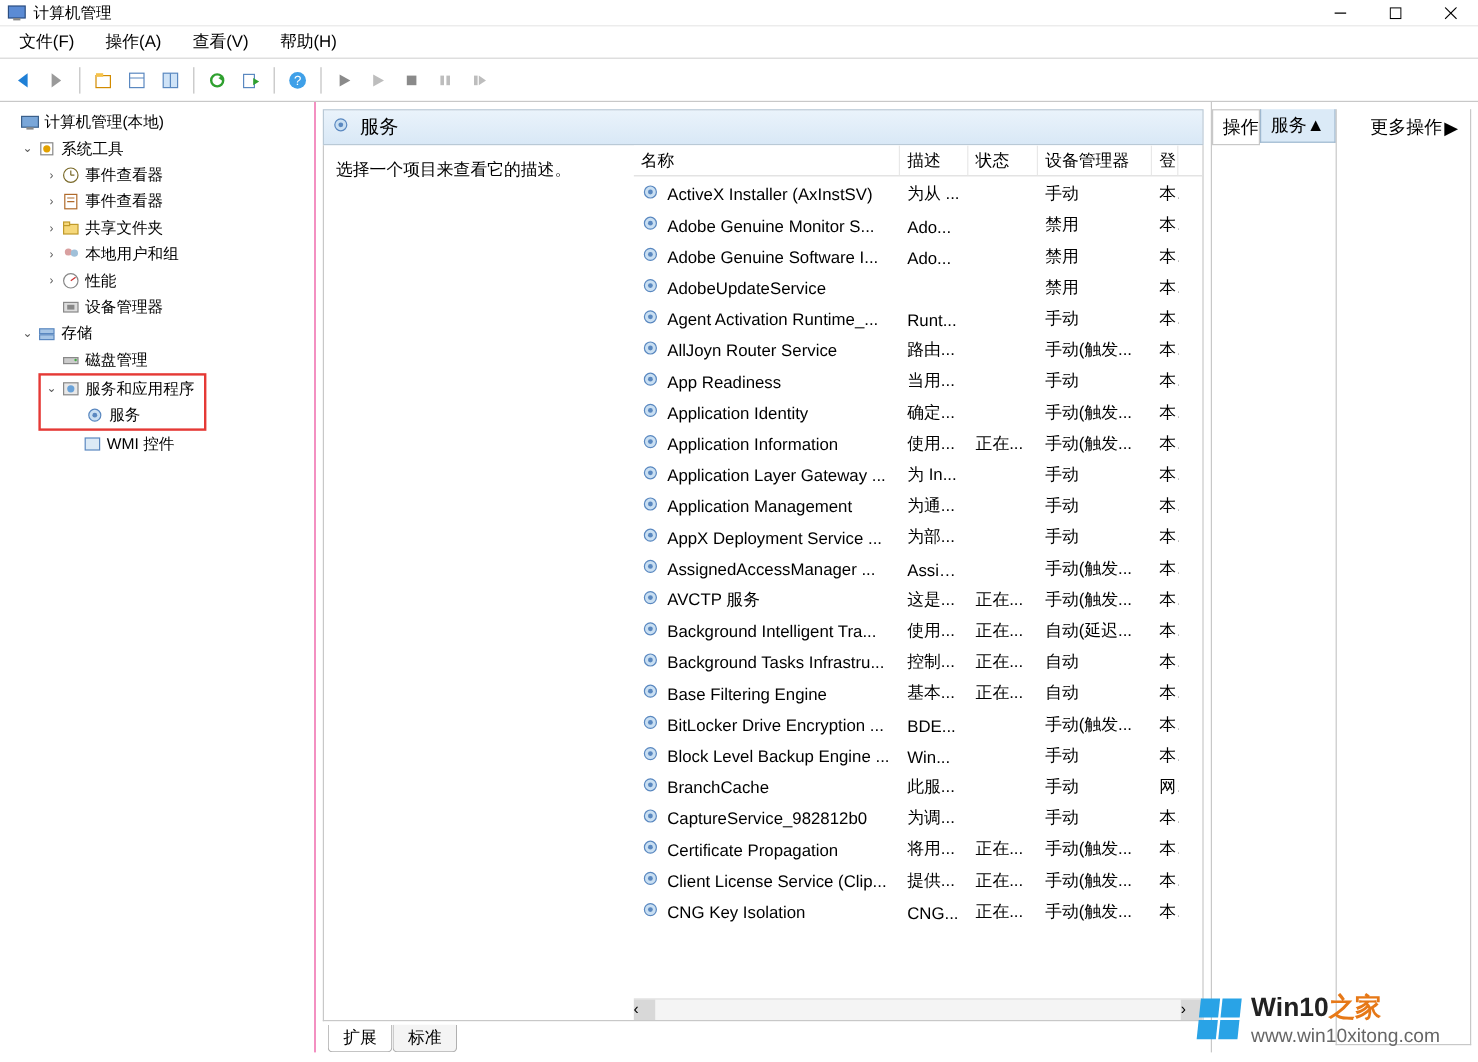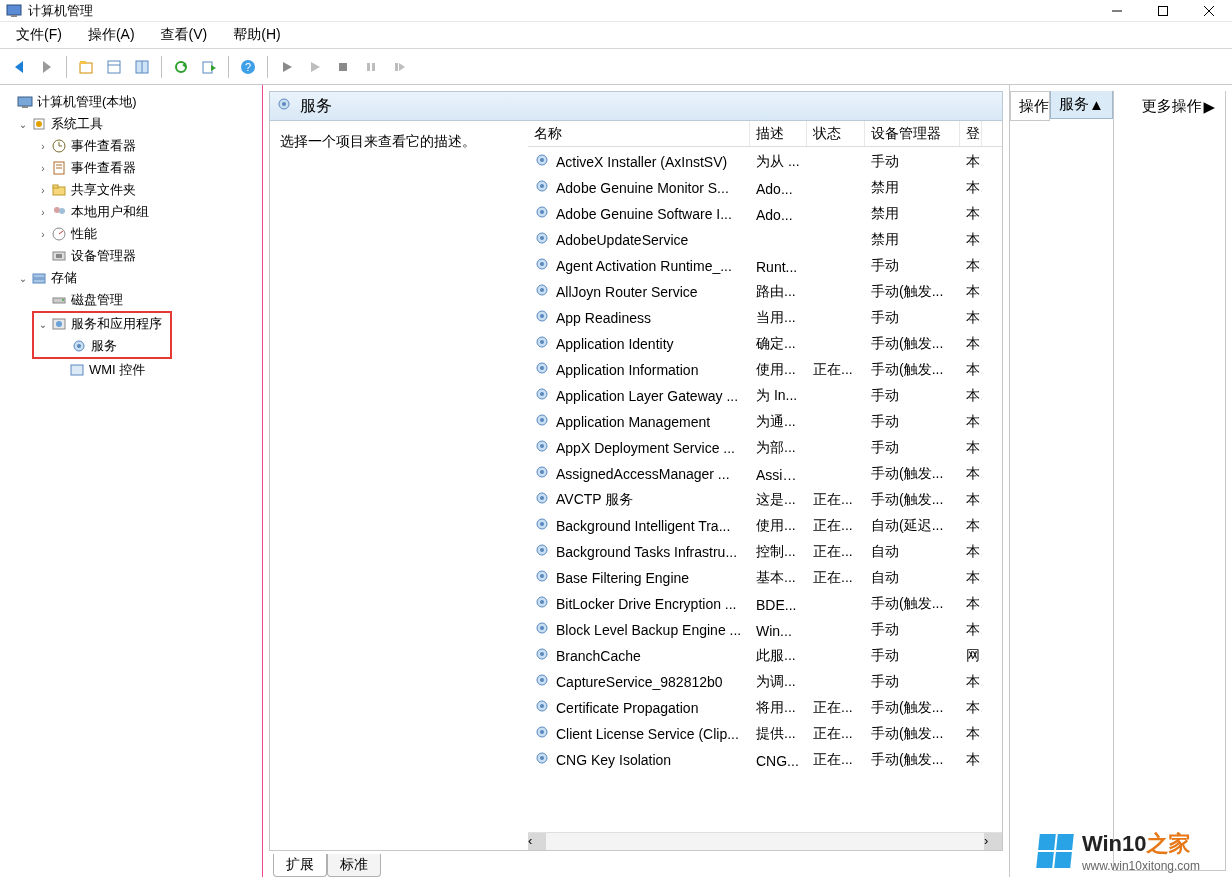--- a/index.html
+++ b/index.html
@@ -66,21 +66,21 @@
 .action-list { border: 1px solid #c8c8c8; border-top: none; flex:1; }
 .action-item { display: flex; align-items: center; justify-content: space-between; padding: 6px 10px 6px 28px; font-size: 15px; }
 
 
 .watermark { position: absolute; right: 32px; bottom: 12px; display: flex; align-items: center; gap: 10px; }
 .winlogo { display:grid; grid-template-columns: 16px 16px; grid-template-rows: 16px 16px; gap:2px; transform: skewX(-6deg); }
 .winlogo div { background:#29a3e6; }
 .wm-text { text-align:left; }
 .wm-text .big { font-size: 22px; font-weight: bold; color:#222; }
 .wm-text .big .accent { color:#e67817; }
-.wm-text .small { font-size: 12px; color:#666; }
+.wm-text .small { font-size: 16px; color:#666; }
 
 
 .gear-icon { width:16px; height:16px; }
 </style>
 </head>
 <body>
 
 <div class="titlebar">
   <span class="app-icon">
     <svg viewBox="0 0 16 16">

